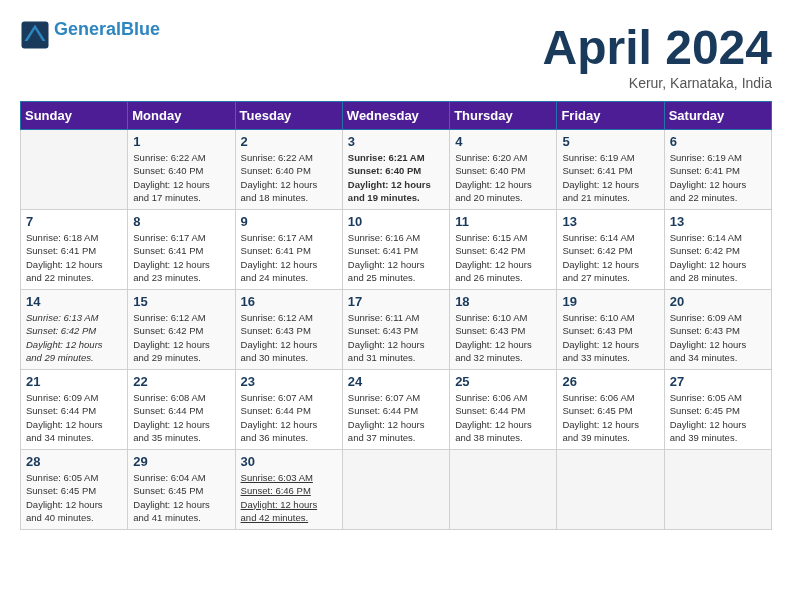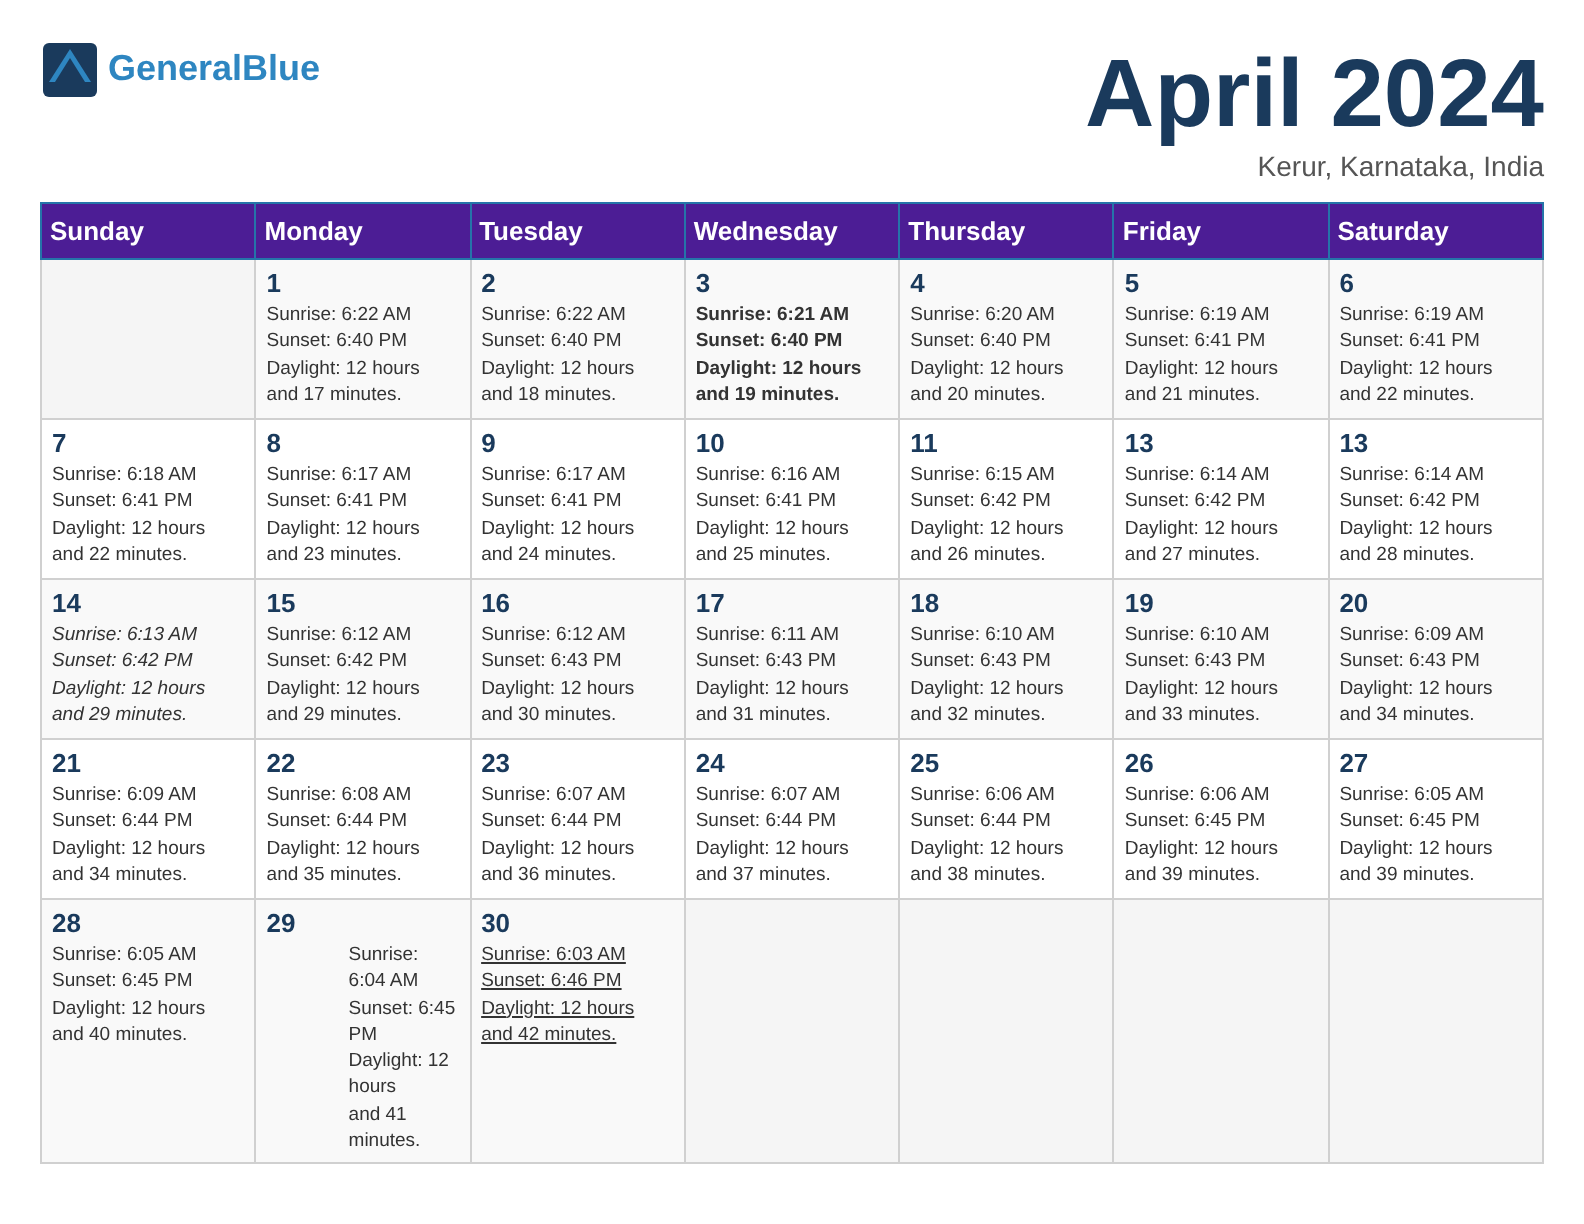--- a/index.html
+++ b/index.html
@@ -11,21 +11,21 @@
       padding: 20px;
     }
     .header {
       display: flex;
       justify-content: space-between;
       align-items: flex-start;
       margin-bottom: 10px;
     }
     .logo {
       display: flex;
-      align-items: center;
+      align-items: flex-start;
     }
     .logo-text {
       font-size: 18px;
       font-weight: bold;
       color: #1a3a5c;
       line-height: 1.1;
     }
     .logo-text span {
       color: #2e86c1;
     }
@@ -322,21 +322,21 @@
       <tr>
         <td>
           <span class="day-number">28</span>
           <div class="day-info" style="white-space: pre-line;">Sunrise: 6:05 AM
 Sunset: 6:45 PM
 Daylight: 12 hours
 and 40 minutes.</div>
         </td>
         <td>
           <span class="day-number">29</span>
-          <div class="day-info" style="white-space: pre-line; margin-left: 41px;">Sunrise: 6:04 AM
+          <div class="day-info" style="white-space: pre-line;">Sunrise: 6:04 AM
 Sunset: 6:45 PM
 Daylight: 12 hours
 and 41 minutes.</div>
         </td>
         <td>
           <span class="day-number">30</span>
           <div class="day-info" style="white-space: pre-line; text-decoration: underline;">Sunrise: 6:03 AM
 Sunset: 6:46 PM
 Daylight: 12 hours
 and 42 minutes.</div>

